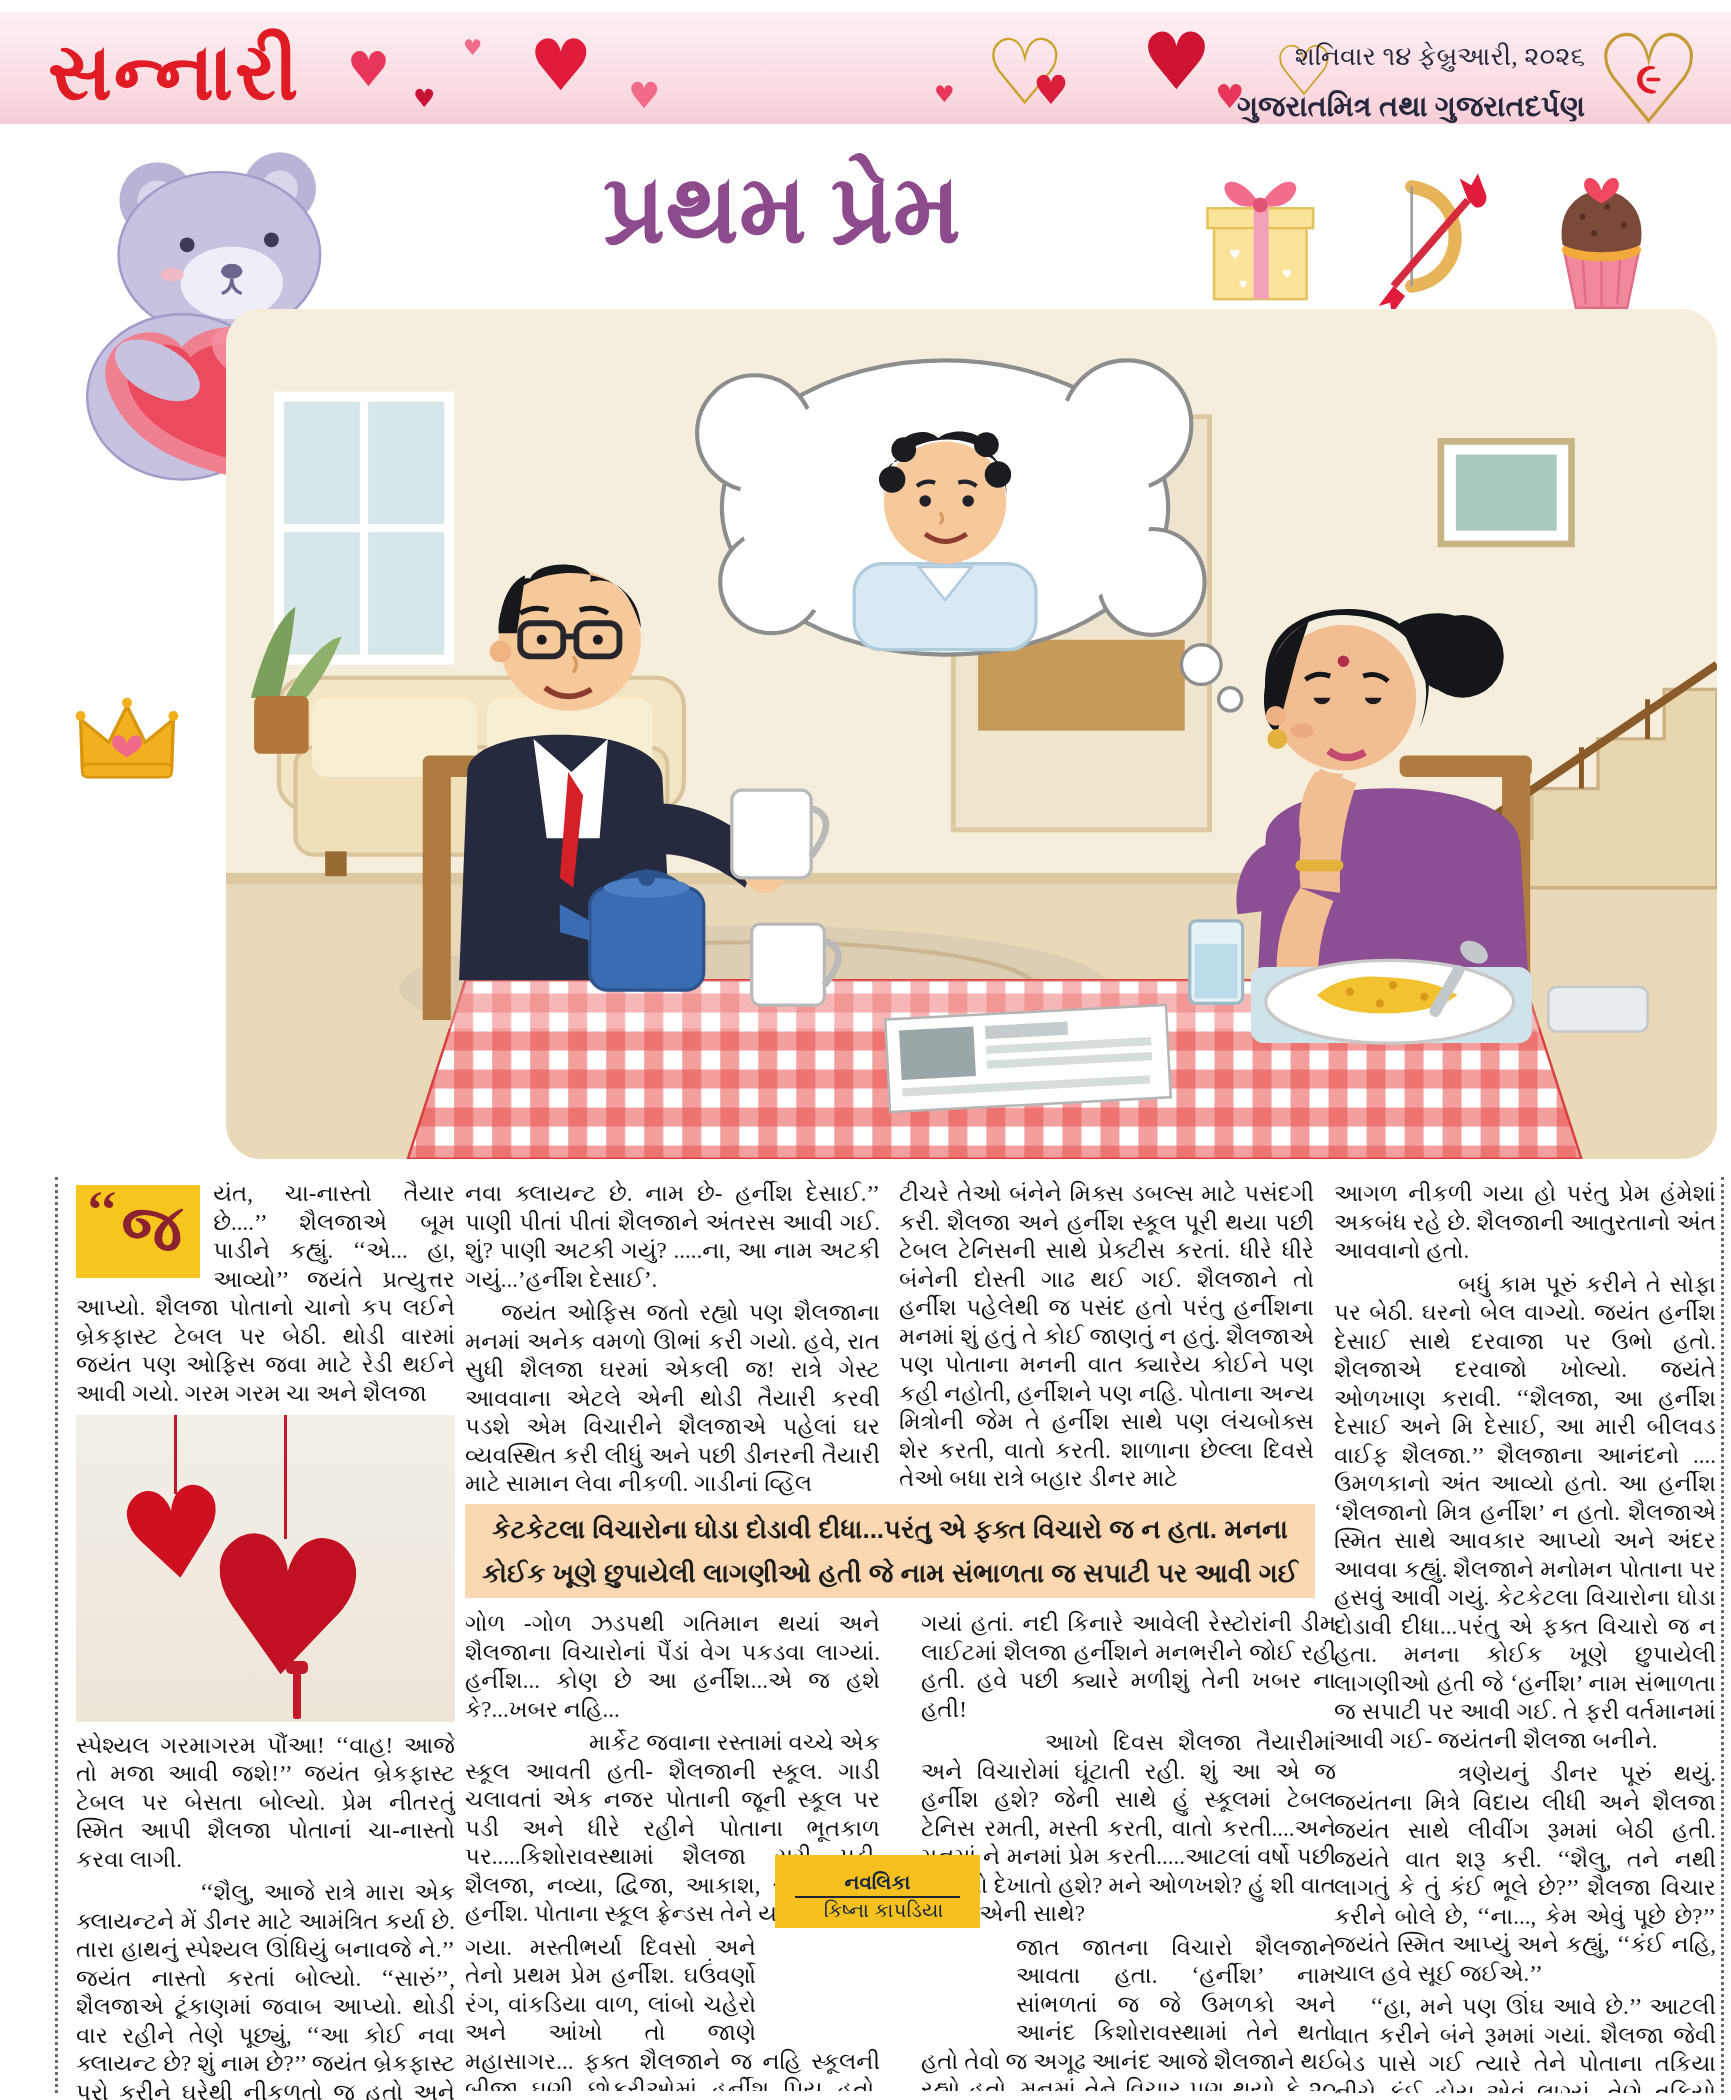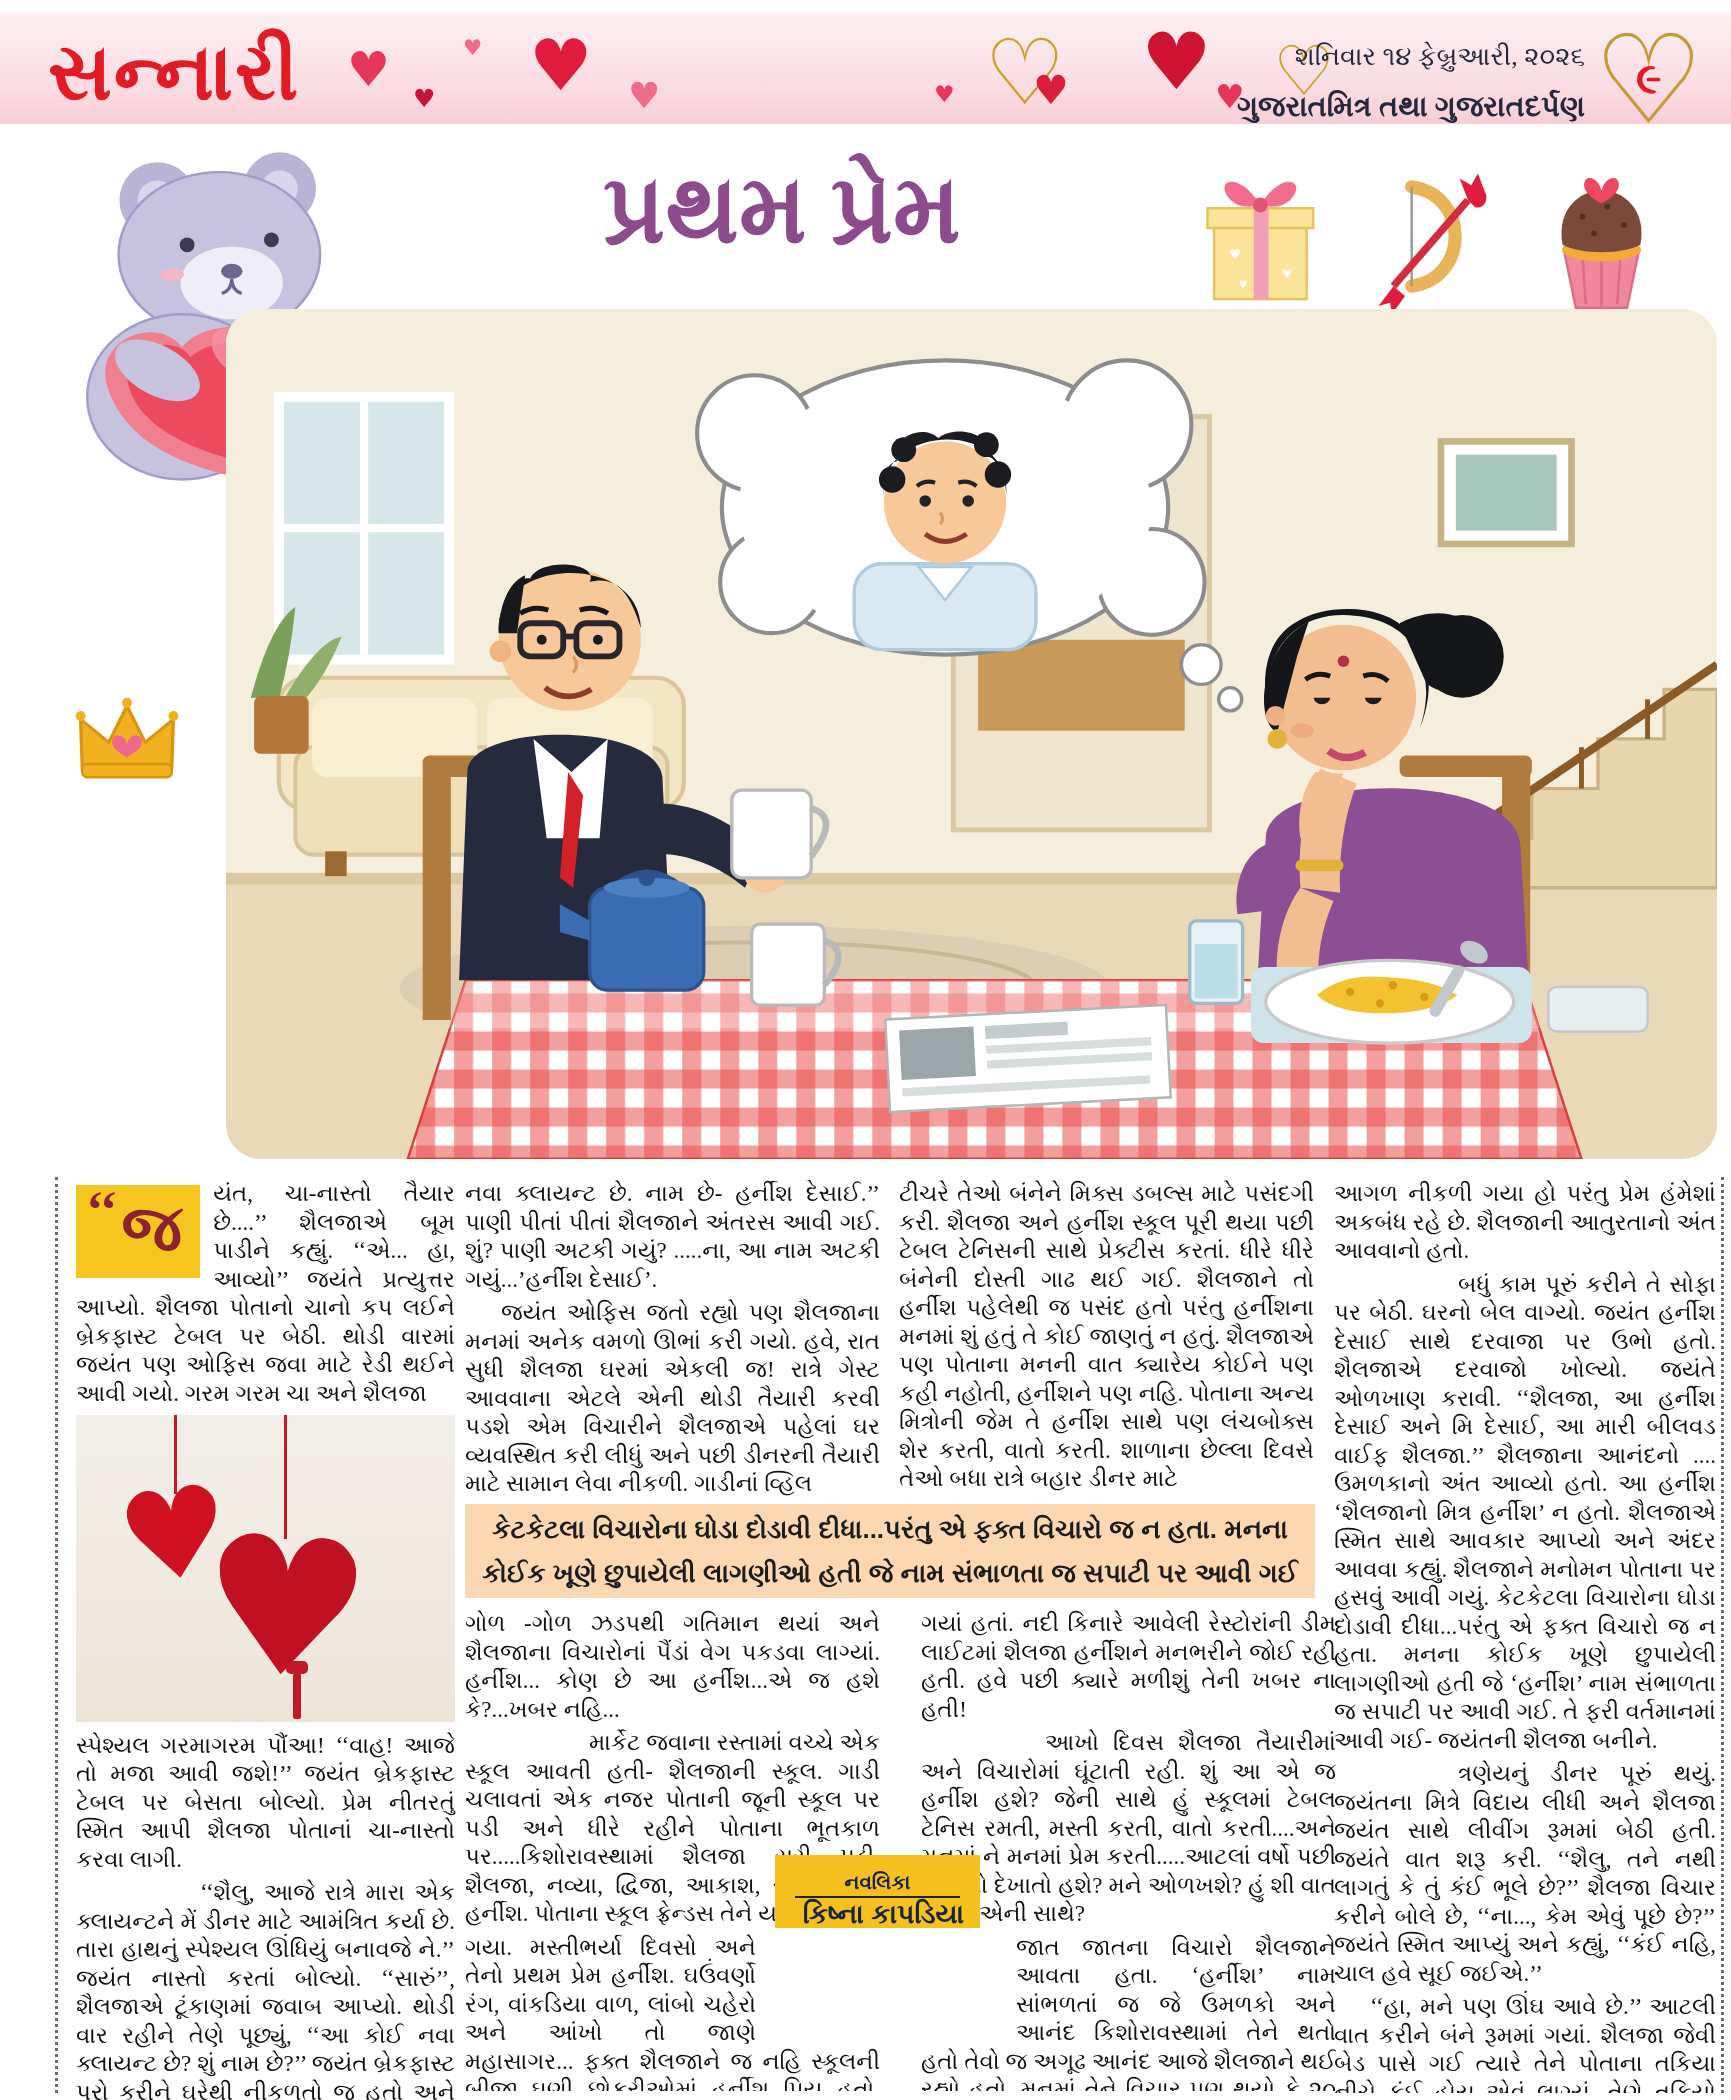--- a/index.html
+++ b/index.html
@@ -48,21 +48,21 @@
         background:#c21828;border-radius:5px;}
   
   .hibox{position:absolute;left:465px;top:1504px;width:850px;height:94px;background:#fbd7b2;
         text-align:center;font-weight:bold;color:#1c1c1c;font-size:26px;line-height:44px;
         font-family:"Liberation Sans",sans-serif;padding-top:3.3px;box-sizing:border-box;}
   
   .byline{position:absolute;left:775px;top:1855px;width:205px;height:73px;background:#f6c01f;
         text-align:center;color:#17263f;z-index:5;font-family:"Liberation Sans",sans-serif;}
   .byline .lbl{font-size:20px;font-weight:bold;padding-top:16px;}
   .byline .sep{width:165px;height:0;border-top:2.5px solid #223;margin:1.7px auto;}
-  .byline .auth{font-size:27px;font-weight:bold;margin-left:12px;}
+  .byline .auth{font-size:20px;font-weight:normal;margin-left:12px;}
   .spacer-r{float:right;width:124px;height:99px;}
   .spacer-l{float:left;width:95px;height:99px;}
   .col-top{height:324px;overflow:hidden;}
   .col-bot{height:481px;overflow:hidden;}
   .col-full{height:913px;overflow:hidden;}
 </style>
 </head>
 <body>
 
 <div class="page">

